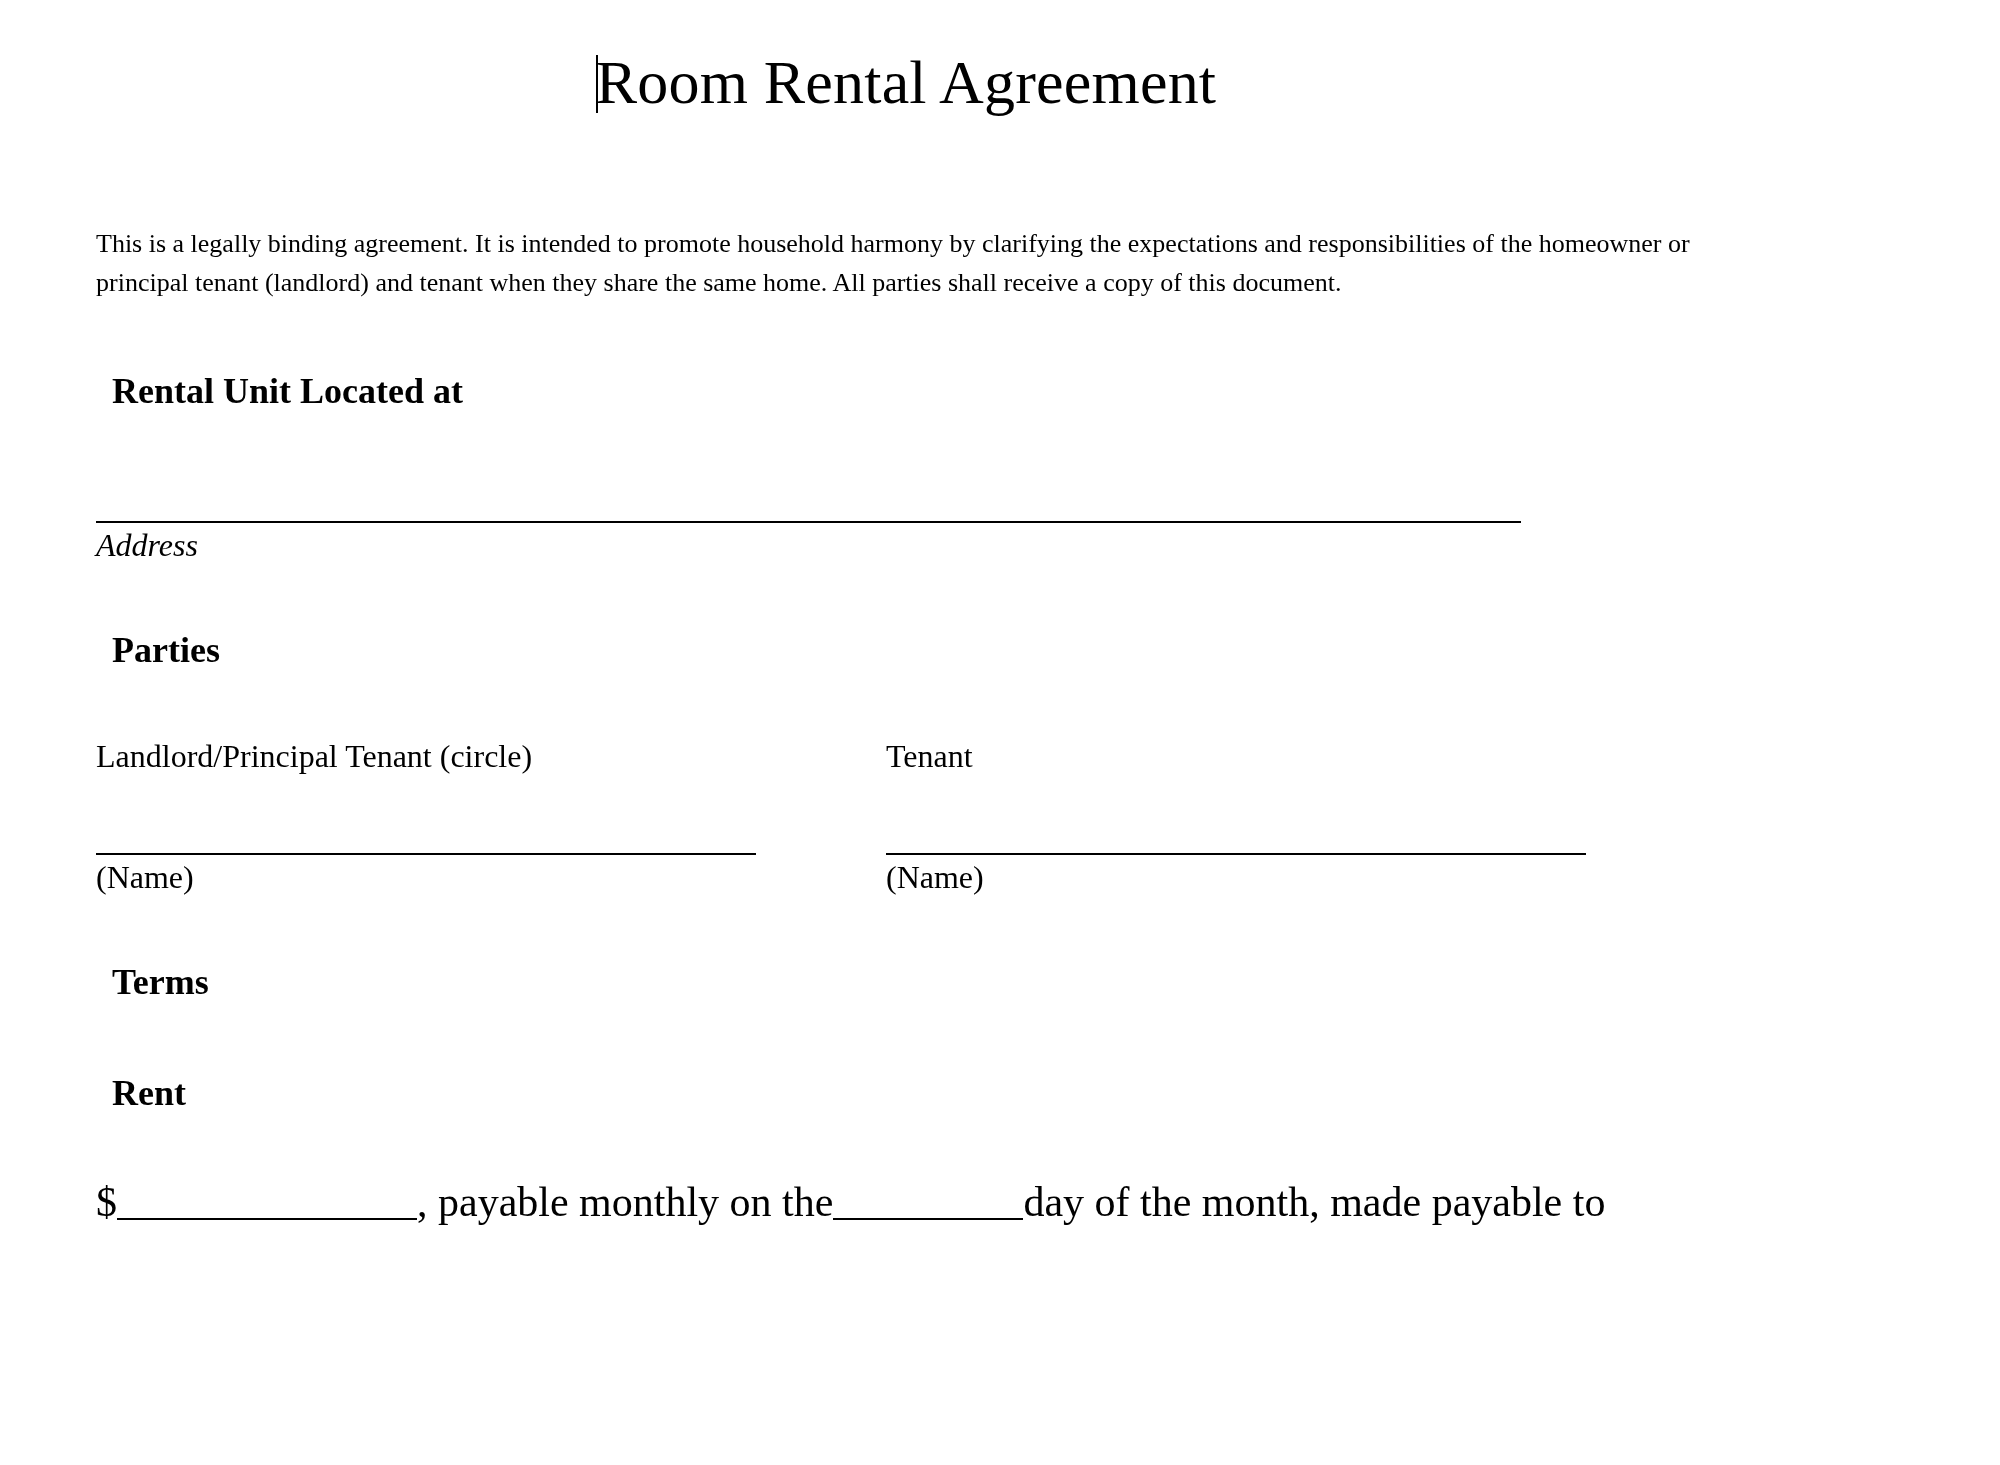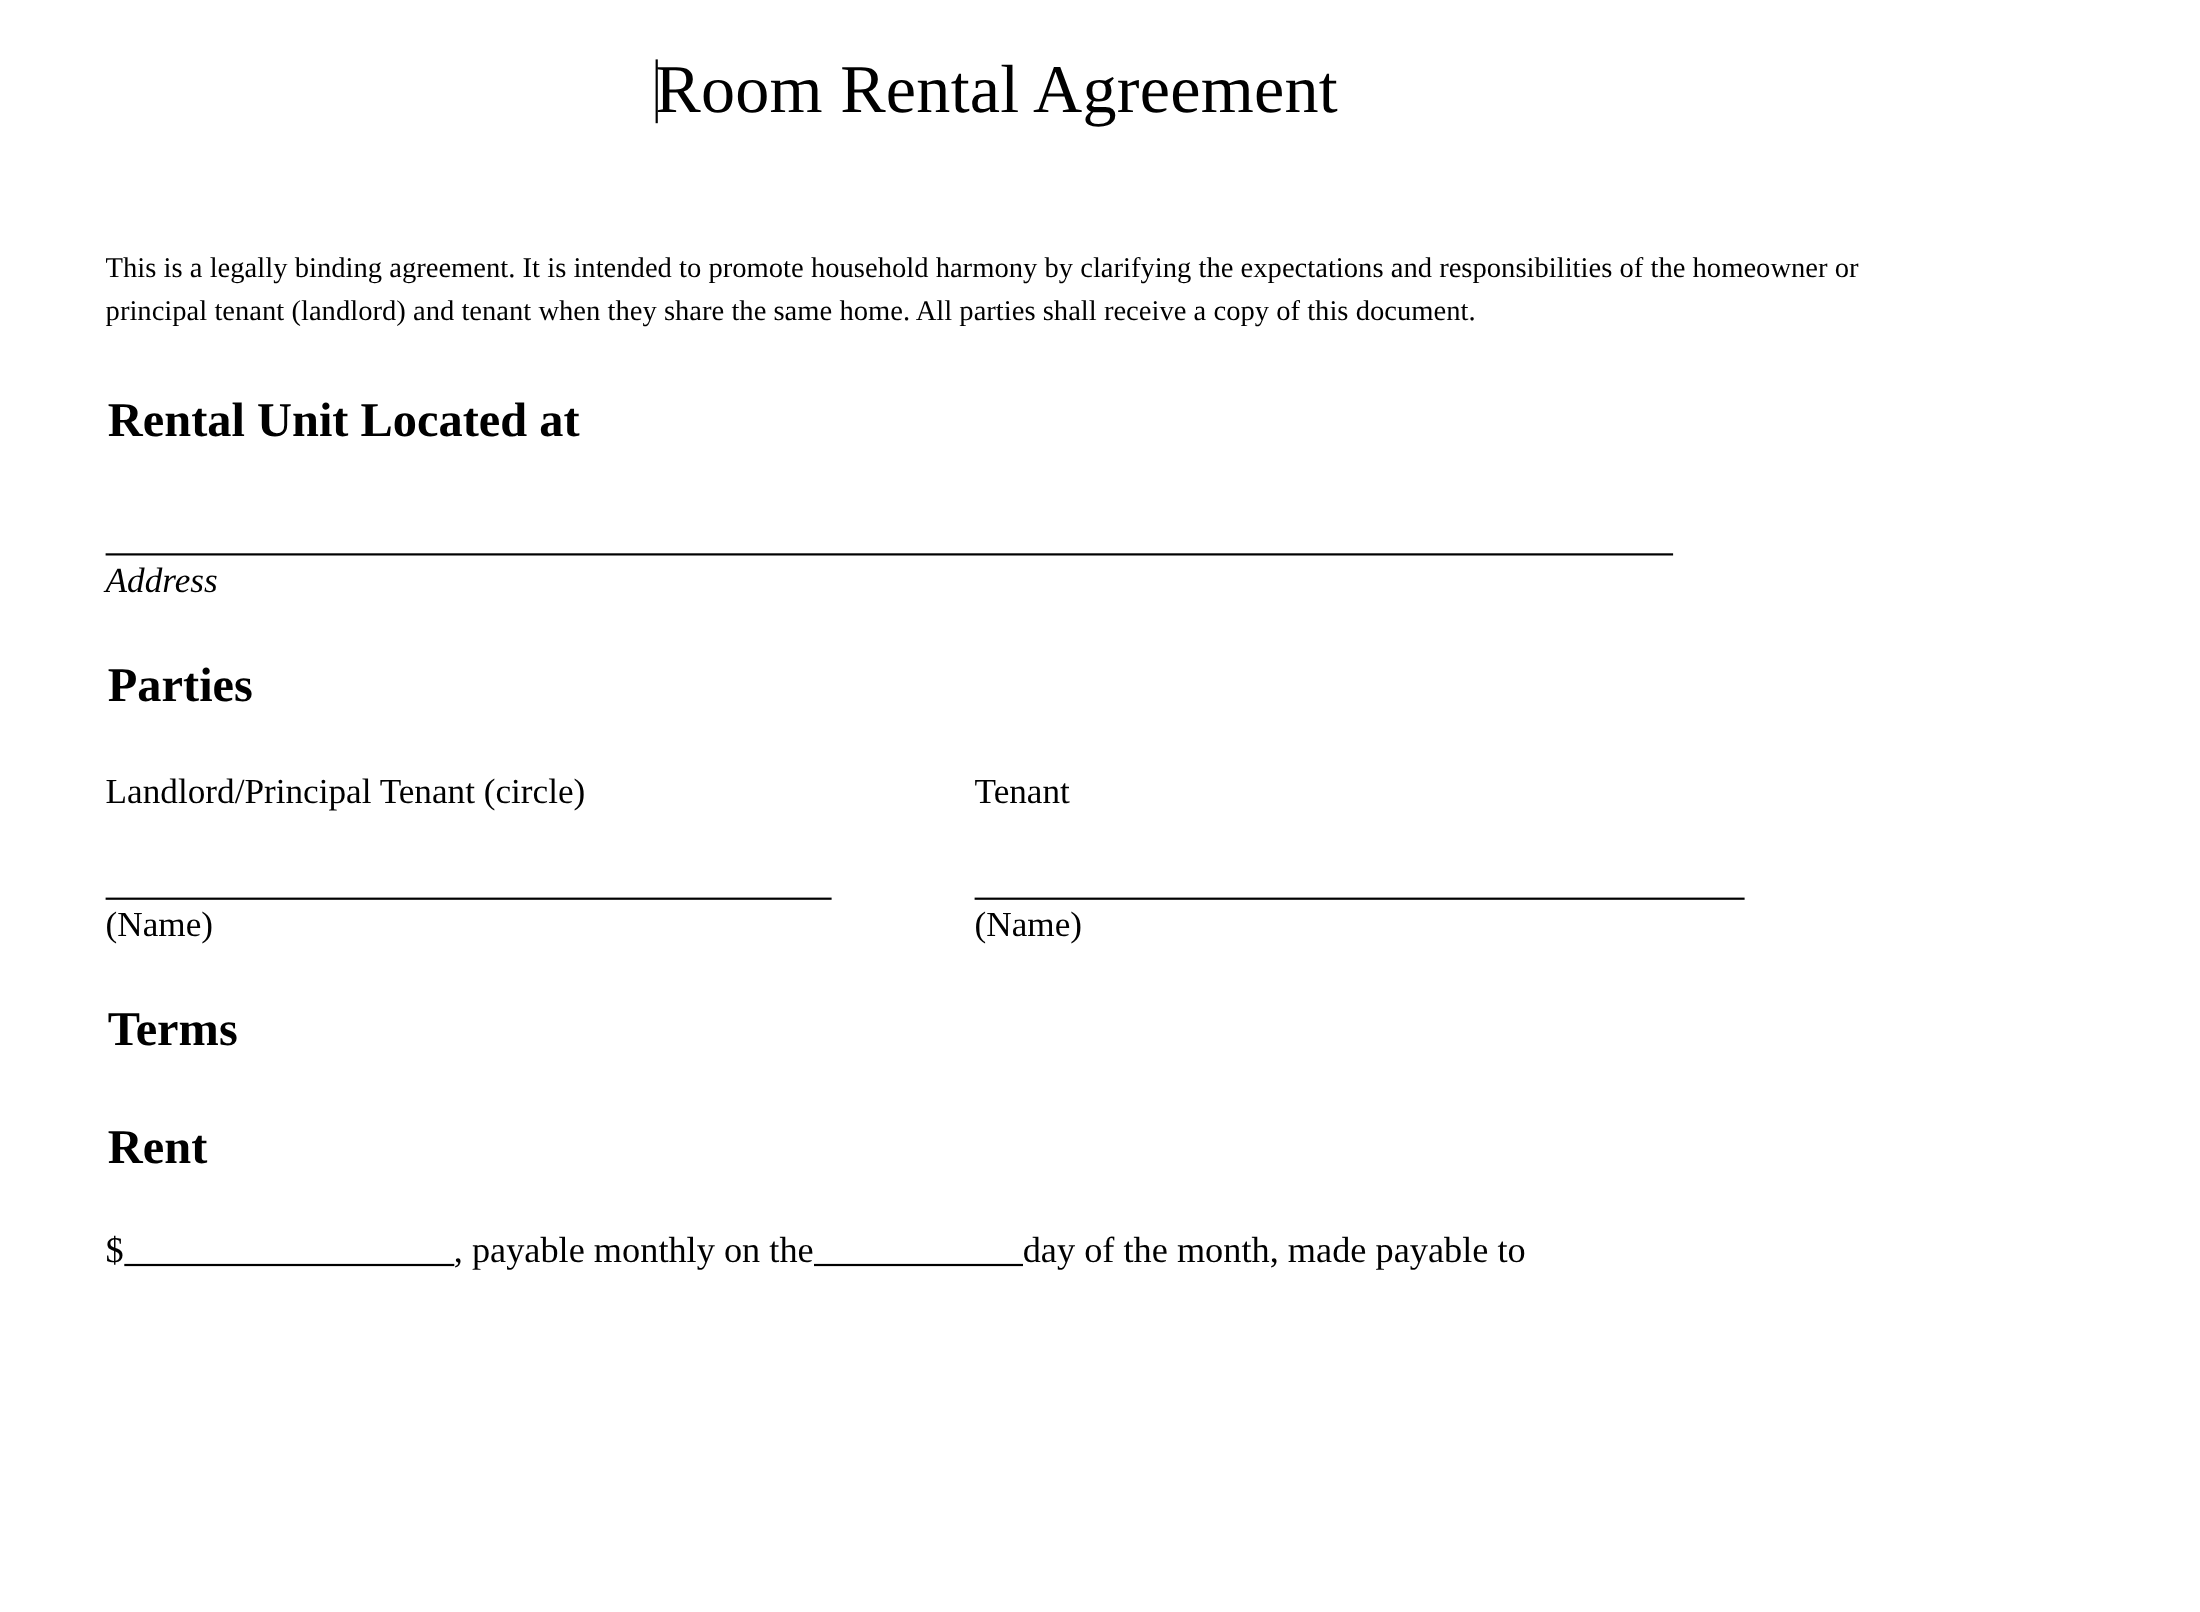--- a/index.html
+++ b/index.html
@@ -42,23 +42,23 @@
   }
   .intro {
     font-size: 26px;
     line-height: 1.50;
     margin: 0;
     padding-top: 108px;
     max-width: 1760px;
     text-align: left;
   }
   h2.section {
-    font-size: 44px;
+    font-size: 36px;
     font-weight: bold;
-    margin: 2px;
+    margin: 16px;
     padding-top: 52px;
     line-height: 1.2;
   }
   .spacer-line-wrap {
     padding-top: 92px;
     font-style: italic;
   }
   .rule {
     border-bottom: 2px solid #000;
     height: 0;
@@ -96,21 +96,21 @@
     width: 700px;
     flex: 0 0 700px;
     margin-left: 130px;
   }
   .terms-line {
     font-size: 33px;
     padding-top: 44px;
     line-height: 1.3;
   }
   .rent-line {
-    font-size: 33px;
+    font-size: 42px;
     padding-top: 44px;
     line-height: 1.3;
     white-space: pre;
   }
   .blank-inline {
     display: inline-block;
     border-bottom: 2px solid #000;
     height: 26px;
     vertical-align: -4px;
   }

